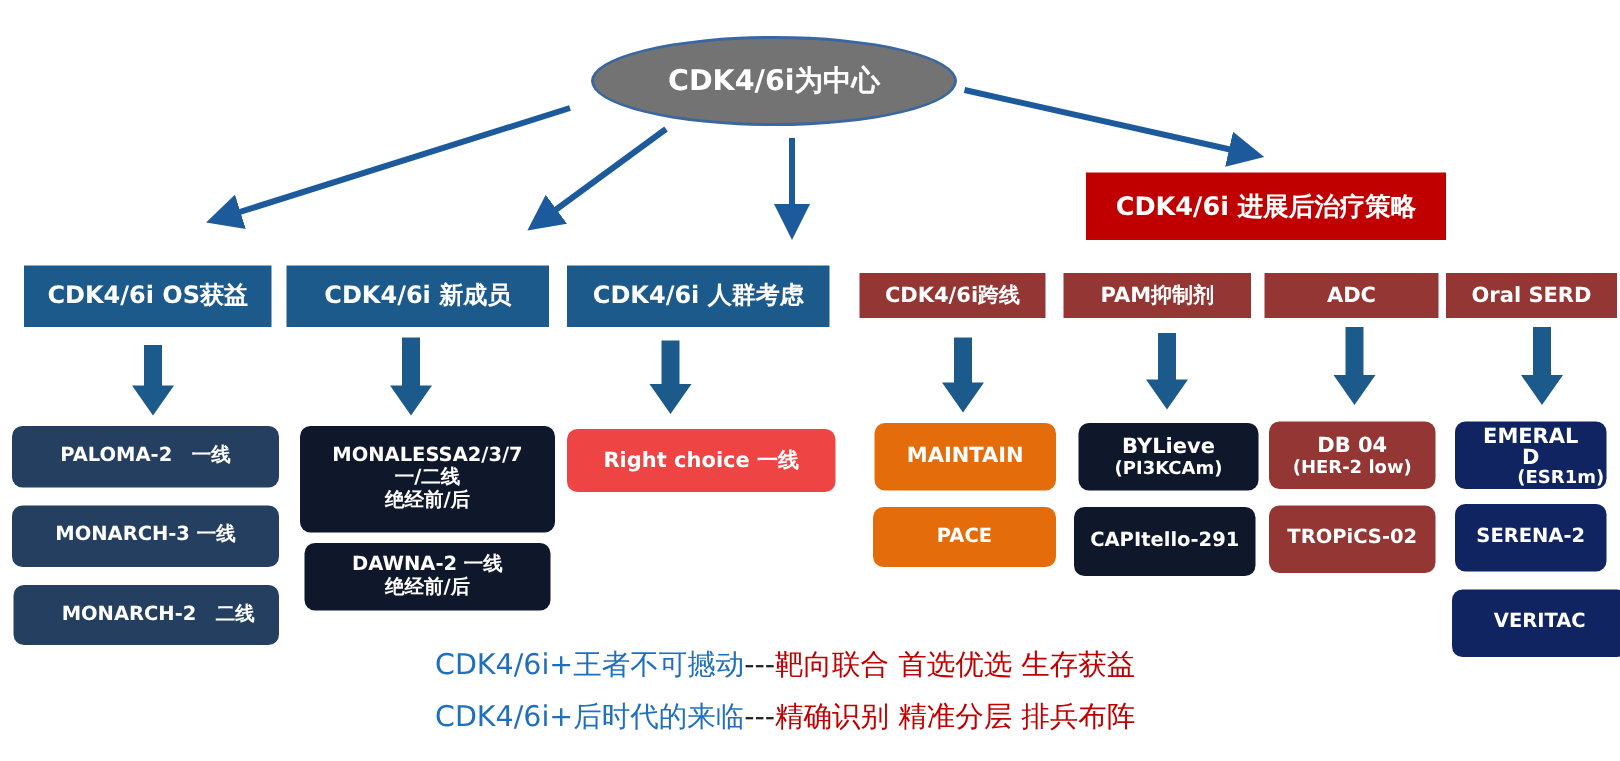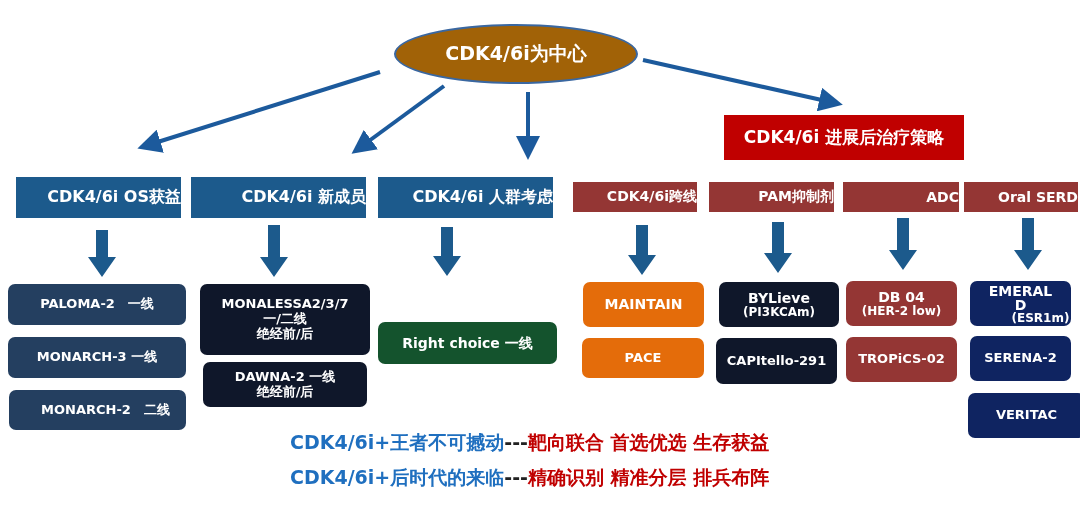--- a/index.html
+++ b/index.html
@@ -5,48 +5,48 @@
   html, body { margin: 0; padding: 0; }
   body {
     width: 1080px; height: 507px; background: #ffffff; position: relative; overflow: hidden;
     font-family: "DejaVu Sans", "Liberation Sans", sans-serif;
   }
   .abs { position: absolute; box-sizing: border-box; }
   svg.lines { position: absolute; left: 0; top: 0; width: 1080px; height: 507px; pointer-events: none; }
 
   .ellipse {
     left: 394px; top: 24px; width: 244px; height: 60px; border-radius: 50%;
-    background: #a16207; border: 2px solid #3a67a0;
+    background: #737373; border: 2px solid #3a67a0;
     display: flex; align-items: center; justify-content: center;
     color: #fff; font-weight: bold; font-size: 19px;
   }
   .red-head {
     left: 724px; top: 115px; width: 240px; height: 45px; background: #c00000;
     display: flex; align-items: center; justify-content: center;
     color: #fff; font-weight: bold; font-size: 17px;
   }
   .cat {
-    display: flex; align-items: center; justify-content: flex-end;
+    display: flex; align-items: center; justify-content: center;
     color: #fff; font-weight: bold; white-space: nowrap;
   }
   .cat.blue { background: #1c5a8c; height: 41px; top: 177px; font-size: 16px; }
   .cat.brick { background: #943634; height: 30px; top: 182px; font-size: 14px; }
 
   .box {
     border-radius: 7px; display: flex; flex-direction: column; align-items: center; justify-content: center;
     color: #fff; font-weight: bold; text-align: center; line-height: 1.15; font-size: 13px;
   }
   .navy { background: #243f60; }
   .purple { background: #0f172a; text-align: center; }
-  .steel { background: #14532d; margin-top: 36px; }
+  .steel { background: #ef4444; }
   .orange { background: #e46c0a; }
   .rust { background: #943634; }
   .dnavy { background: #0f2461; }
 
-  .tagline { left: 290px; font-weight: bold; font-size: 19px; white-space: nowrap; }
+  .tagline { left: 290px; font-weight: normal; font-size: 19px; white-space: nowrap; }
   .tagline .b { color: #1f6fbf; }
   .tagline .k { color: #222; }
   .tagline .r { color: #c00000; }
 </style>
 </head>
 <body>
 
 <svg class="lines" viewBox="0 0 1080 507">
   <defs>
     <marker id="ah" markerWidth="6" markerHeight="6" refX="4" refY="3" orient="auto" markerUnits="strokeWidth">

